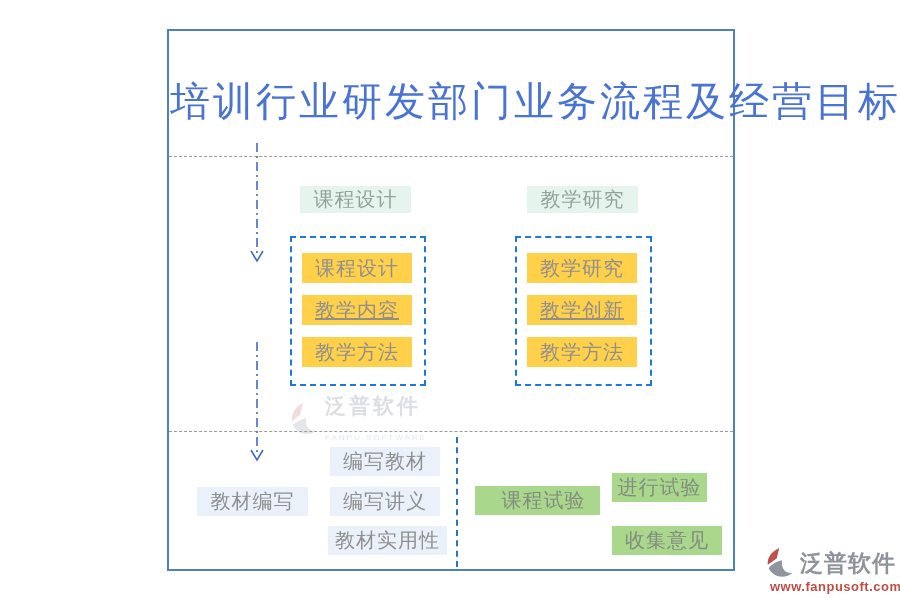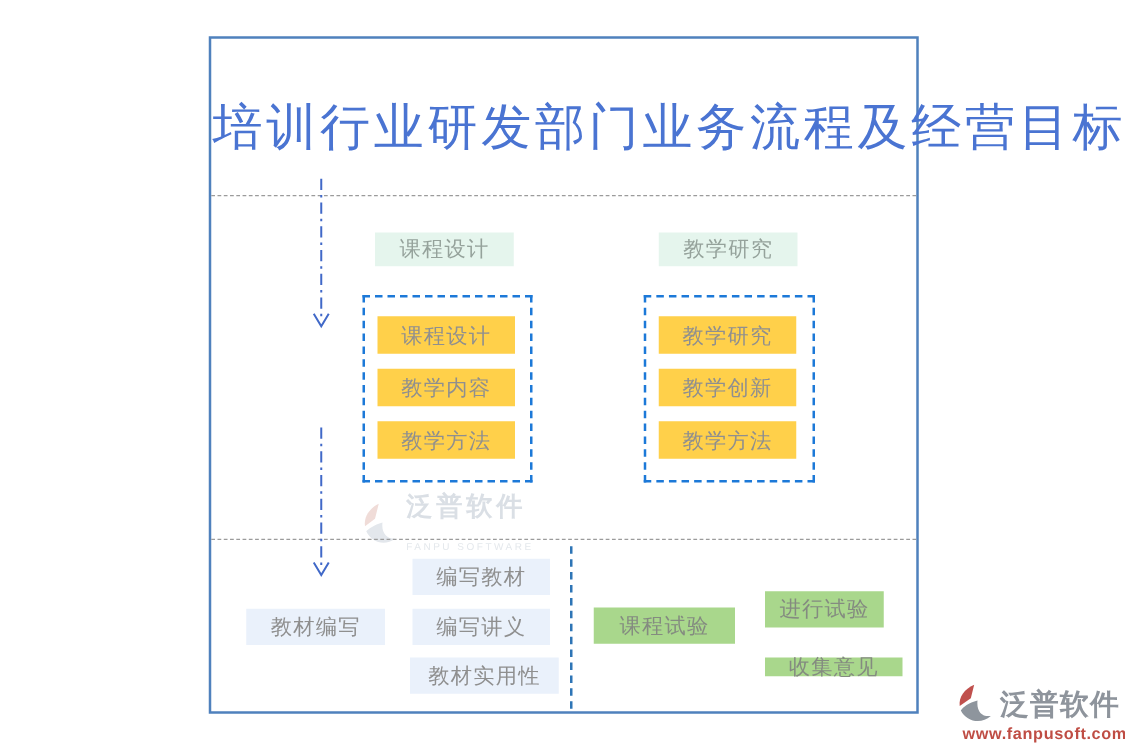--- a/index.html
+++ b/index.html
@@ -16,34 +16,34 @@
   .sep-top{top:156px;}
   .sep-bottom{top:431px;}
 
   .v-sep{position:absolute;left:456px;top:437px;height:130px;width:0;border-left:2px dashed #2e75b6;}
 
   .flow-arrow{position:absolute;width:16px;}
   .arrow-1{left:249px;top:142px;height:126px;}
   .arrow-2{left:249px;top:341px;height:126px;}
 
   .box{position:absolute;display:flex;align-items:center;justify-content:center;
-    font-size:17px;color:#8f8f8f;letter-spacing:1px;white-space:nowrap;}
+    font-size:20px;color:#8f8f8f;letter-spacing:1px;white-space:nowrap;}
 
   .mint{background:#e5f5ed;color:#95a29b;}
   .hdr-left{left:300px;top:186px;width:111px;height:27px;}
   .hdr-right{left:527px;top:186px;width:111px;height:27px;}
 
   .dashed-container{position:absolute;border:2px dashed #1c79d8;background:transparent;}
   .cont-left{left:290px;top:236px;width:132px;height:146px;}
   .cont-right{left:515px;top:236px;width:133px;height:146px;}
 
   .yellow{background:#ffd04a;}
   .ybox{width:110px;height:30px;}
   .yl{left:302px;} .yr{left:527px;}
-  .row1{top:253px;} .row2{top:295px;} .row3{top:337px;}
+  .row1{top:253px;} .row2{top:295px;text-decoration:underline;} .row3{top:337px;}
 
   .lblue{background:#eaf1fb;}
   .green{background:#a9d78c;color:#848b80;}
 
   .watermark{position:absolute;left:290px;top:395px;display:flex;align-items:center;gap:5px;}
   .wm-text{display:flex;flex-direction:column;line-height:1;}
   .wm-name{font-size:21px;color:#dadfe5;letter-spacing:3px;font-weight:bold;}
   .wm-sub{font-size:8px;color:#e4e8ec;letter-spacing:2px;margin-top:18px;text-align:center;}
 
   .footer-logo{position:absolute;left:766px;top:547px;display:flex;flex-direction:column;}
@@ -104,23 +104,23 @@
     </svg>
   </div>
 
   <div class="box lblue" style="left:330px;top:447px;width:110px;height:29px;">编写教材</div>
   <div class="box lblue" style="left:197px;top:487px;width:111px;height:29px;">教材编写</div>
   <div class="box lblue" style="left:328px;top:526px;width:119px;height:29px;">教材实用性</div>
   <div class="box lblue" style="left:330px;top:487px;width:110px;height:29px;">编写讲义</div>
 
   <div class="v-sep"></div>
 
-  <div class="box green" style="left:475px;top:486px;width:113px;height:29px;">课程试验</div>
+  <div class="box green" style="left:475px;top:486px;width:113px;height:29px;padding-left:12px;">课程试验</div>
   <div class="box green" style="left:612px;top:473px;width:95px;height:29px;">进行试验</div>
-  <div class="box green" style="left:612px;top:526px;width:110px;height:15px;">收集意见</div>
+  <div class="box green" style="left:612px;top:526px;width:110px;height:29px;">收集意见</div>
 
   <div class="footer-logo">
     <div class="fl-row">
       <svg width="32" height="32" viewBox="0 0 36 36">
         <path d="M15 1 C6 5 1 12 2 20 L12 13 Z" fill="#c0504d"></path>
         <path d="M3 24 C8 34 21 37 30 29 C22 30 17 25 18 15 C10 17 5 21 3 24 Z" fill="#8e959d"></path>
       </svg>
       <span class="fl-name">泛普软件</span>
     </div>
     <span class="fl-url">www.fanpusoft.com</span>

